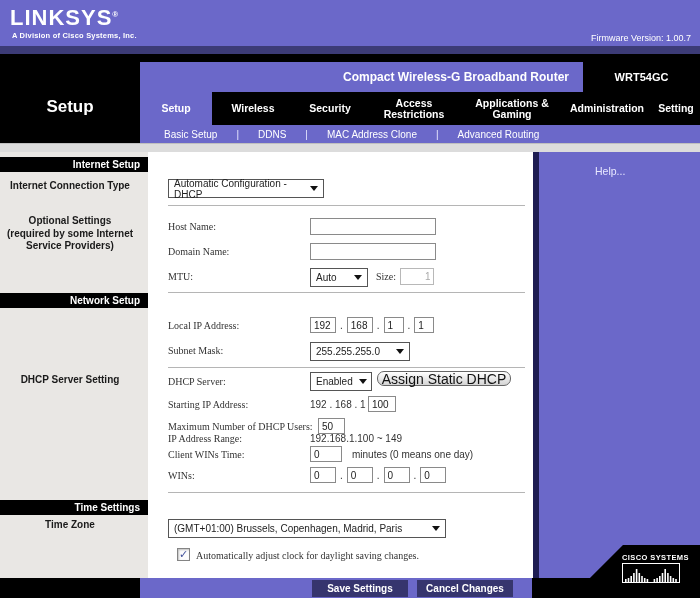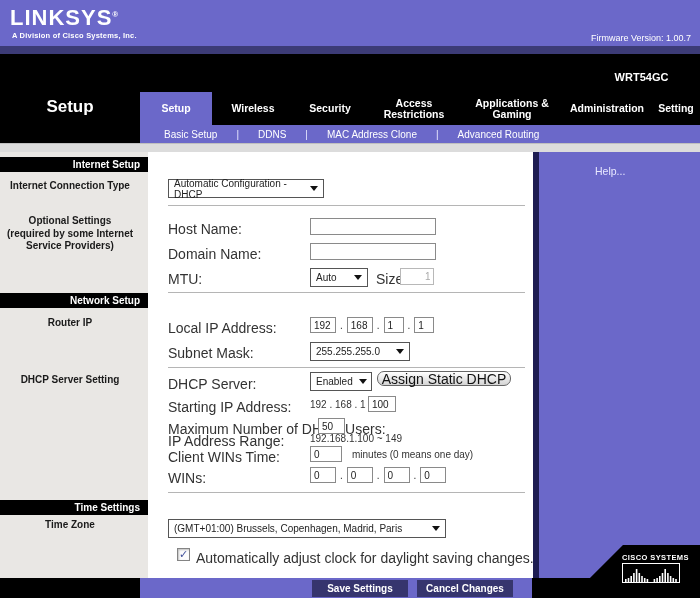--- a/index.html
+++ b/index.html
@@ -50,21 +50,21 @@
   .edge-line{ position:absolute; left:533px; top:152px; width:6px; height:426px; background:#1e1d52; }
   .help-panel{ position:absolute; left:539px; top:152px; width:161px; height:426px; background:#6b68c9; }
   .help-link { position:absolute; left:56px; top:13px; color:#e8e8ff; font-size:10.5px; cursor:pointer; }
 
   
   .section-bar { position:absolute; left:0; width:148px; height:15px; background:#000; color:#fff;
                  font-size:10px; font-weight:bold; text-align:right; padding-right:8px; line-height:15px; }
   .side-label { position:absolute; left:0; width:140px; text-align:center; font-size:10px; font-weight:bold; color:#1a1a1a; line-height:12.5px; }
 
   
-  .f-label { position:absolute; font-size:14px; color:#333; }
+  .f-label { position:absolute; font-size:10px; color:#333;font-family:Liberation Serif, serif; }
   .f-value { position:absolute; font-size:10px; color:#333; }
   .divider { position:absolute; left:168px; width:357px; height:1px; background:#b5b5b5; }
   .tinput { position:absolute; height:17px; border:1px solid #8a8a8a; background:#fff; font-size:10px;
             font-family:"Liberation Sans","DejaVu Sans",sans-serif; padding:0 3px; color:#222; }
   .tinput:disabled { color:#aaa; border-color:#b8b8b8; }
   .octets { position:absolute; display:flex; align-items:center; }
   .octets .oct { width:26px; height:16px; border:1px solid #8a8a8a; font-size:10px; padding:0 3px;
                  font-family:"Liberation Sans","DejaVu Sans",sans-serif; color:#222; }
   .octets .oct.narrow { width:20px; }
   .octets .dot { font-size:10px; color:#333; margin:0 4px; }
@@ -96,20 +96,21 @@
 <div id="page">
 
   <div class="header">
     <div class="logo"><span>LINKSYS</span><sup>®</sup></div>
     <div class="tagline">A Division of Cisco Systems, Inc.</div>
     <div class="firmware">Firmware Version: 1.00.7</div>
   </div>
   <div class="header-strip"></div>
   <div class="top-black"></div>
 
+  <div class="title-bar">Compact Wireless-G Broadband Router</div>
   <div class="model-box">WRT54GC</div>
 
   <div class="sidebar"></div>
   <div class="sidebar-title">Setup</div>
 
   <div class="tabbar">
     <div class="tab active">Setup</div>
     <div class="tab">Wireless</div>
     <div class="tab">Security</div>
     <div class="tab">Access
@@ -140,21 +141,20 @@
   </div>
 
   <div class="section-bar" style="top:157px">Internet Setup</div>
   <div class="side-label" style="top:180px">Internet Connection Type</div>
   <div class="side-label" style="top:215px">
     <div>Optional Settings</div>
     <div>(required by some Internet</div>
     <div>Service Providers)</div>
   </div>
   <div class="section-bar" style="top:293px">Network Setup</div>
-  <div class="side-label" style="top:317px">Router IP</div>
   <div class="side-label" style="top:374px">DHCP Server Setting</div>
   <div class="section-bar" style="top:500px">Time Settings</div>
   <div class="side-label" style="top:519px">Time Zone</div>
 
   <div class="dropdown" style="left:168px; top:179px; width:156px">
     <span>Automatic Configuration - DHCP</span>
     <span class="dd-arrow"></span>
   </div>
   <div class="divider" style="top:205px"></div>
 

